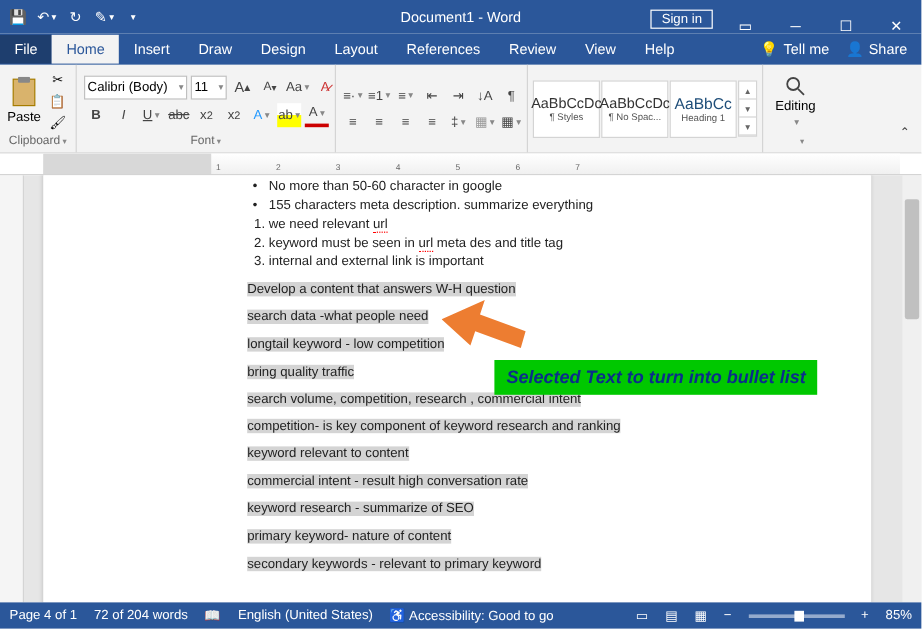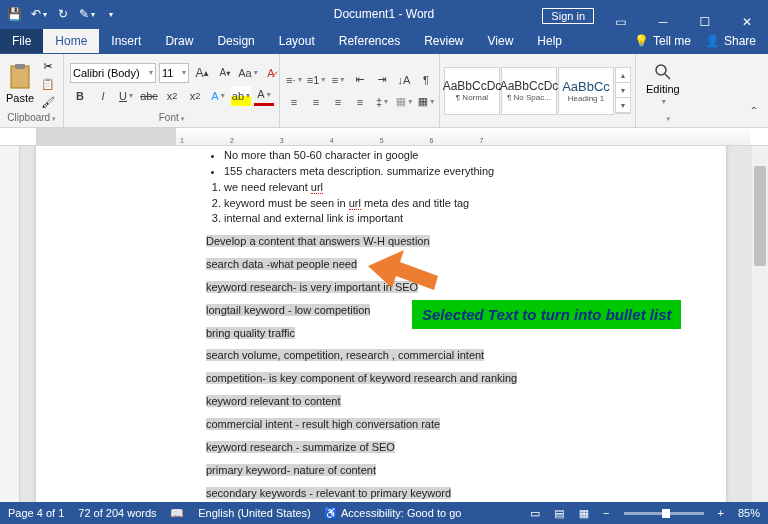--- a/index.html
+++ b/index.html
@@ -186,21 +186,21 @@
         <div class="rbtn" style="color:#999">▦<span class="caret">▾</span></div>
         <div class="rbtn">▦<span class="caret">▾</span></div>
       </div>
     </div>
   </div>
 
   <div class="rgroup" style="width:196px">
     <div class="rgroup-body" style="gap:1px">
       <div class="style-item">
           <span class="preview">AaBbCcDc</span>
-          <span>¶ Normal</span>
+          <span>¶ Styles</span>
         </div>
       <div class="style-item">
           <span class="preview">AaBbCcDc</span>
           <span>¶ No Spac...</span>
         </div>
       <div class="style-item h1">
           <span class="preview">AaBbCc</span>
           <span>Heading 1</span>
         </div>
       <div class="styles-nav">
@@ -250,21 +250,20 @@
         <li>155 characters meta description. summarize everything</li>
       </ul>
     <ol id="numbered">
         <li>we need relevant <span class="underline-dotted">url</span></li>
         <li>keyword must be seen in <span class="underline-dotted">url</span> meta des and title tag</li>
         <li>internal and external link is important</li>
       </ol>
     <div id="selected" style="margin-top:8px">
         <div class="para-sel"><span class="sel">Develop a content that answers W-H question</span></div>
         <div class="para-sel"><span class="sel">search data -what people need</span></div>
-        <div class="para-sel"><span class="sel">keyword research- is very important in SEO</span></div>
         <div class="para-sel"><span class="sel">longtail keyword - low competition</span></div>
         <div class="para-sel"><span class="sel">bring quality traffic</span></div>
         <div class="para-sel"><span class="sel">search volume, competition, research , commercial intent</span></div>
         <div class="para-sel"><span class="sel">competition- is key component of keyword research and ranking</span></div>
         <div class="para-sel"><span class="sel">keyword relevant to content</span></div>
         <div class="para-sel"><span class="sel">commercial intent - result high conversation rate</span></div>
         <div class="para-sel"><span class="sel">keyword research - summarize of SEO</span></div>
         <div class="para-sel"><span class="sel">primary keyword- nature of content</span></div>
         <div class="para-sel"><span class="sel">secondary keywords - relevant to primary keyword</span></div>
       </div>

